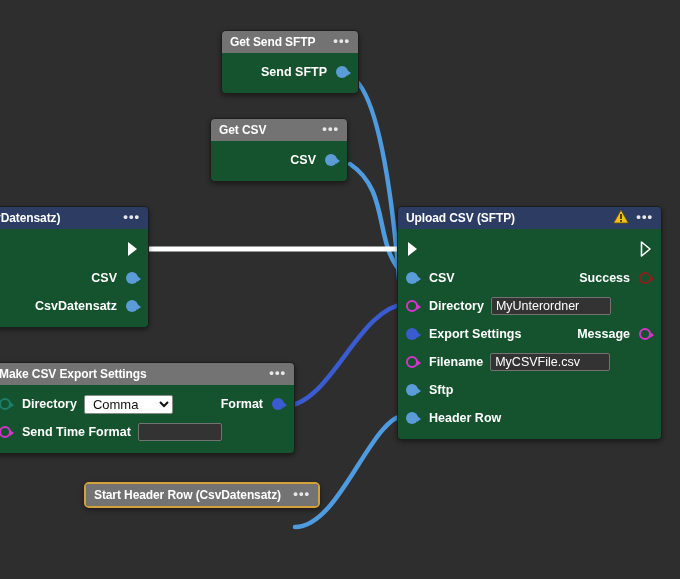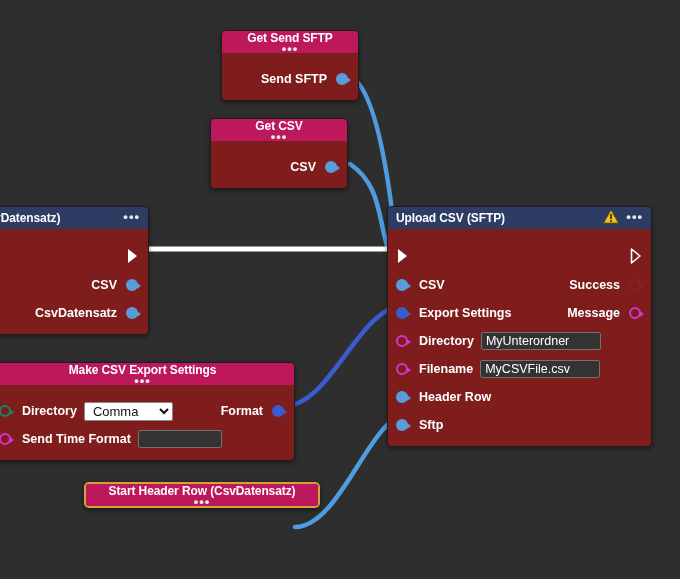--- a/index.html
+++ b/index.html
@@ -36,42 +36,42 @@
   .node.highlight {
     border: 2px solid #d6a13a;
   }
   .node-header {
     height: 22px;
     display: flex;
     align-items: center;
     padding: 0 8px;
     box-sizing: border-box;
   }
-  .hdr-green { background: #be185d; flex-direction: column; }
+  .hdr-green { background: #737373; }
   .hdr-blue  { background: #2c3c63; }
   .node-title {
     color: #ffffff;
     font-size: 12px;
     font-weight: bold;
     white-space: nowrap;
     letter-spacing: -0.1px;
   }
   .hdr-spacer { flex: 1 1 auto; min-width: 6px; }
   .dots {
     color: #e8e8e8;
     font-size: 13px;
     line-height: 8px;
     letter-spacing: 1px;
     font-weight: bold;
     padding-bottom: 3px;
   }
   .warn-icon { margin-right: 7px; display:block; }
   .node-body {
-    background: #7f1d1d;
-    padding: 12px 0 7px 0;
+    background: #14532d;
+    padding: 5px 0 7px 0;
   }
   .row {
     display: flex;
     align-items: center;
     height: 28px;
     padding: 0 8px;
     box-sizing: border-box;
     position: relative;
   }
   .row.exec { height: 30px; }
@@ -150,21 +150,21 @@
     box-sizing: border-box;
     padding: 0 2px 0 4px;
     margin-left: 7px;
     min-width: 74px;
   }
 
   
   #node-get-send-sftp { left: 221px; top: 30px;  width: 138px; }
   #node-get-csv       { left: 210px; top: 118px; width: 138px; }
   #node-to-csv        { left: -72px; top: 206px; width: 221px; }
-  #node-upload        { left: 387px; top: 206px; width: 265px; }
+  #node-upload        { left: 397px; top: 206px; width: 265px; }
   #node-make-settings { left: -10px; top: 362px; width: 305px; }
   #node-start-header  { left: 84px;  top: 482px; width: 236px; }
 </style>
 </head>
 <body>
 
 <div id="canvas">
 
   <svg id="wires" viewBox="0 0 680 579" width="680" height="579">
 
@@ -285,65 +285,65 @@
         <span class="pin-label">CSV</span>
         <span class="spacer"></span>
         <span class="pin-label">Success</span>
         <span class="pin out hollow c-darkred">
           <span class="disc"></span>
           <span class="nub"></span>
         </span>
       </div>
 
       <div class="row">
+        <span class="pin in hollow c-magenta">
+          <span class="disc"></span>
+          <span class="nub"></span>
+        </span>
+        <span class="pin-label">Directory</span>
+        <input class="txtfield readonly-name" size="13" value="MyUnterordner" style="">
+      </div>
+
+      <div class="row">
         <span class="pin in filled c-blue">
           <span class="disc"></span>
           <span class="nub"></span>
         </span>
         <span class="pin-label">Export Settings</span>
         <span class="spacer"></span>
         <span class="pin-label">Message</span>
         <span class="pin out hollow c-magenta">
           <span class="disc"></span>
           <span class="nub"></span>
         </span>
       </div>
 
       <div class="row">
         <span class="pin in hollow c-magenta">
           <span class="disc"></span>
           <span class="nub"></span>
         </span>
-        <span class="pin-label">Directory</span>
-        <input class="txtfield readonly-name" size="13" value="MyUnterordner" style="">
-      </div>
-
-      <div class="row">
-        <span class="pin in hollow c-magenta">
-          <span class="disc"></span>
-          <span class="nub"></span>
-        </span>
         <span class="pin-label">Filename</span>
         <input class="txtfield readonly-name" size="13" value="MyCSVFile.csv" style="">
       </div>
 
       <div class="row">
         <span class="pin in filled c-lightblue">
           <span class="disc"></span>
           <span class="nub"></span>
         </span>
+        <span class="pin-label">Sftp</span>
+      </div>
+
+      <div class="row">
+        <span class="pin in filled c-lightblue">
+          <span class="disc"></span>
+          <span class="nub"></span>
+        </span>
         <span class="pin-label">Header Row</span>
-      </div>
-
-      <div class="row">
-        <span class="pin in filled c-lightblue">
-          <span class="disc"></span>
-          <span class="nub"></span>
-        </span>
-        <span class="pin-label">Sftp</span>
       </div>
     </div>
   </div>
 
   <div class="node" id="node-make-settings">
     <div class="node-header hdr-green">
       <span class="node-title">Make CSV Export Settings</span>
       <span class="hdr-spacer"></span>
       <span class="dots">•••</span>
     </div>

